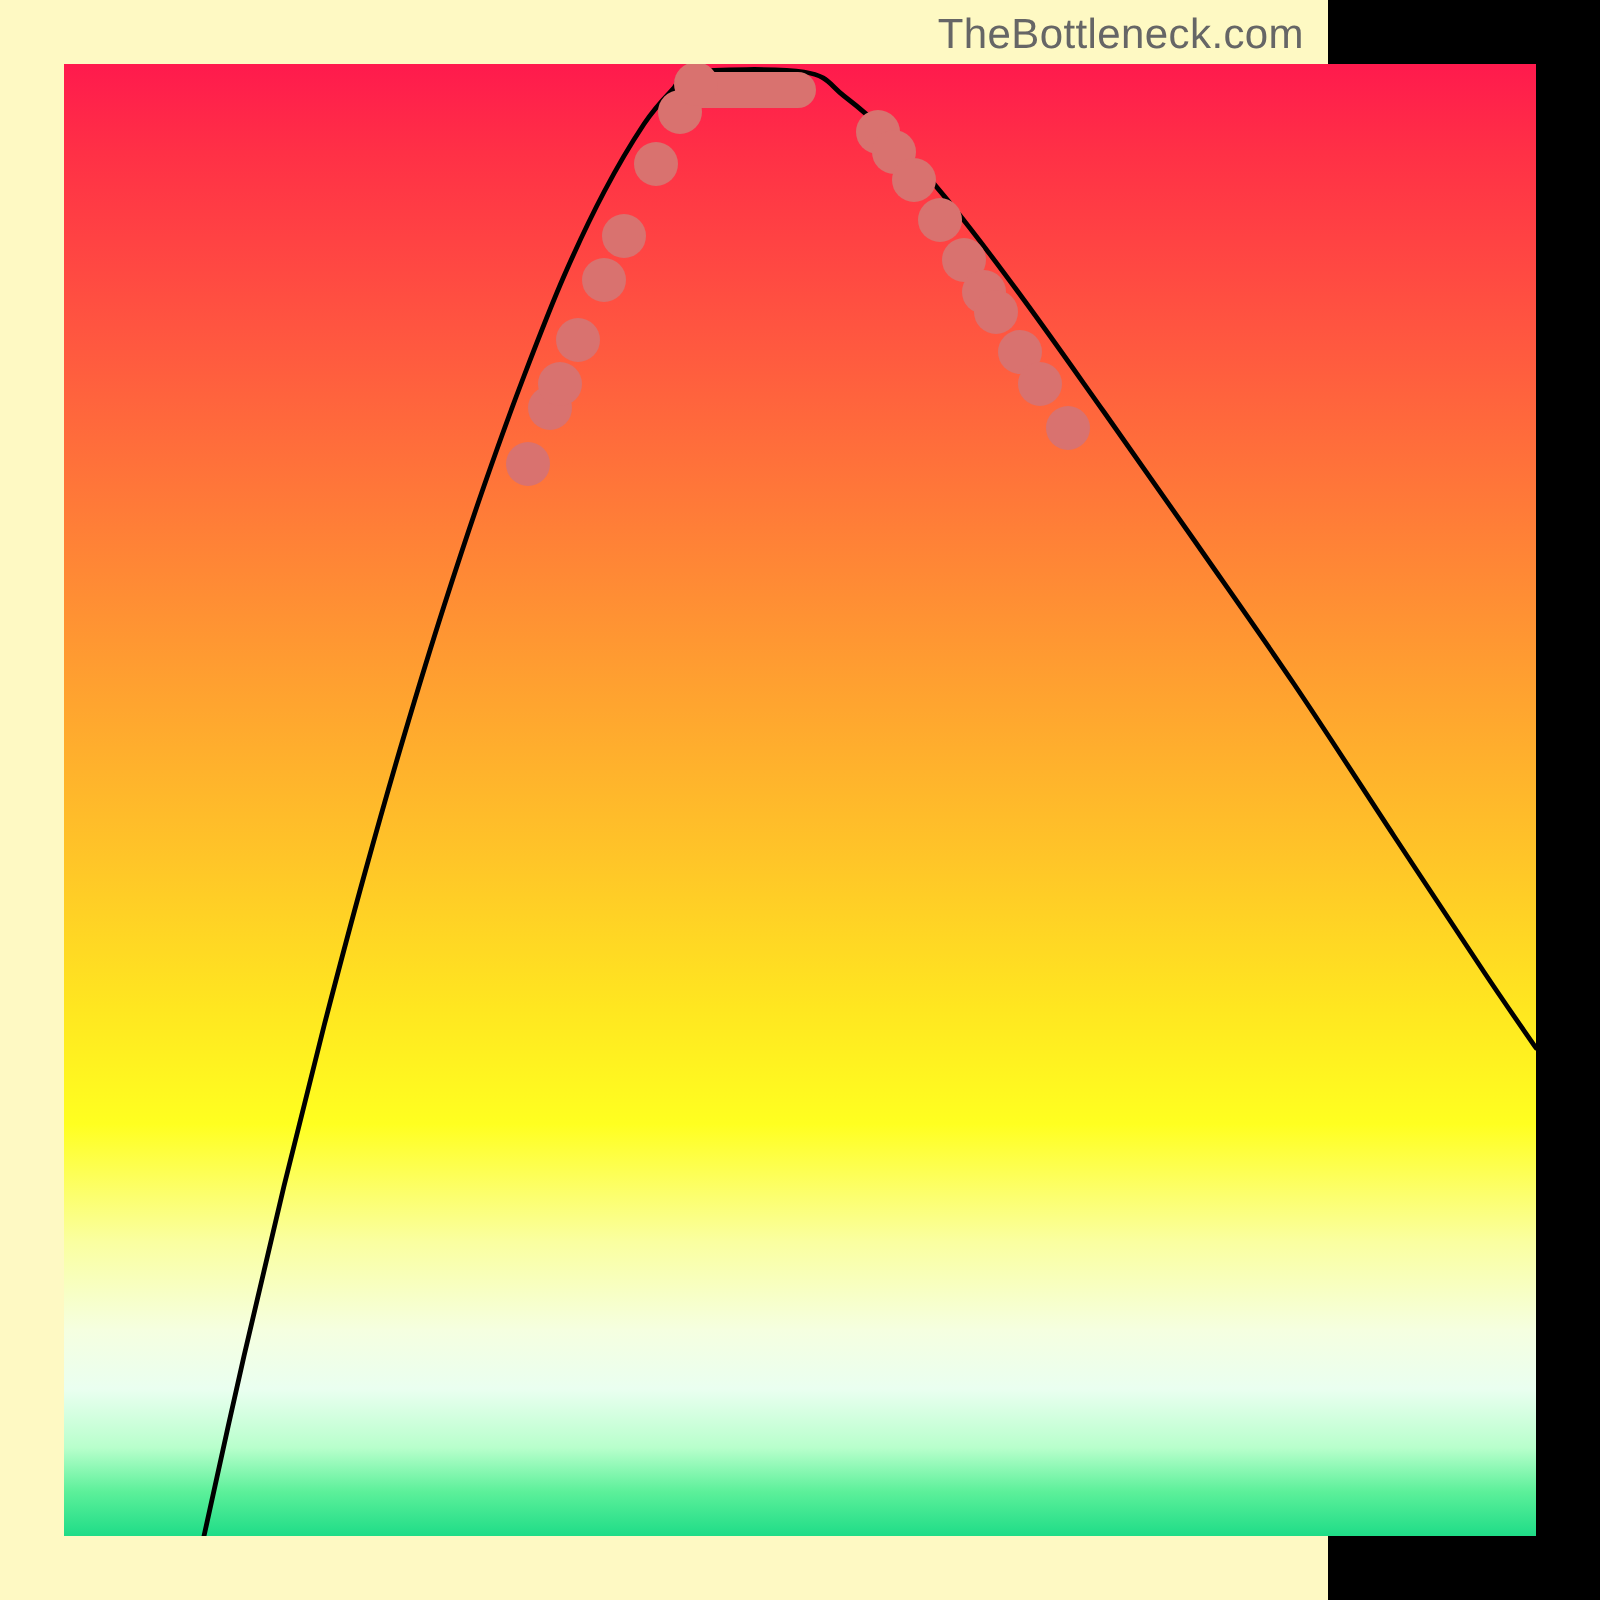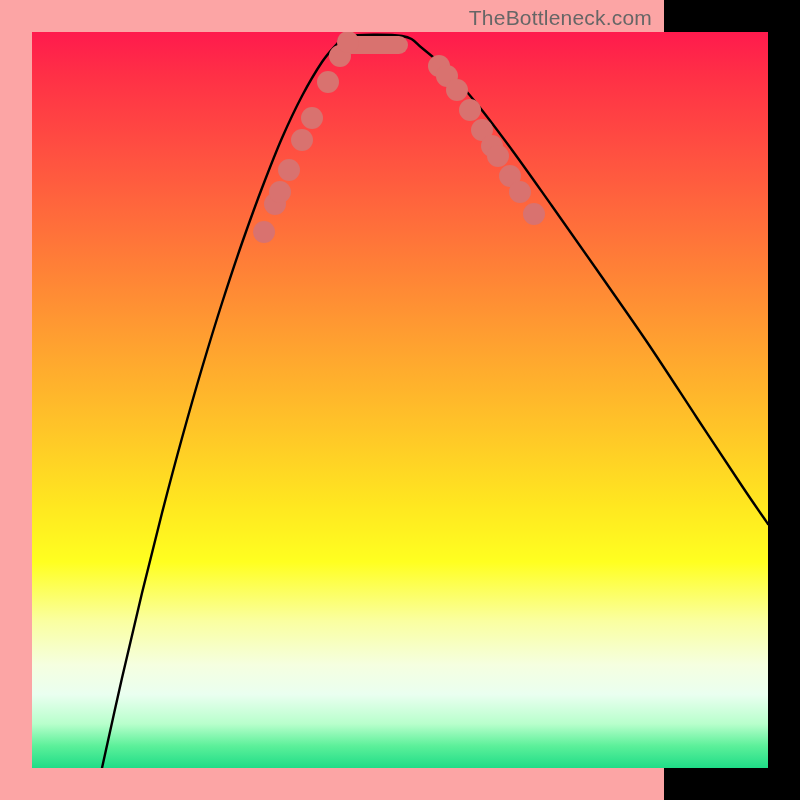--- a/index.html
+++ b/index.html
@@ -8,21 +8,21 @@
     width: 800px;
     height: 800px;
     background: #000;
     font-family: Arial, Helvetica, sans-serif;
     overflow: hidden;
   }
   .outer {
     position: relative;
     width: 664px;
     height: 800px;
-    background: #fca5a5;
+    background: #fef9c3;
   }
   .plot {
     position: absolute;
     left: 32px;
     top: 32px;
     width: 736px;
     height: 736px;
     
     background: linear-gradient(to bottom,
       #ff1a4d 0%,

